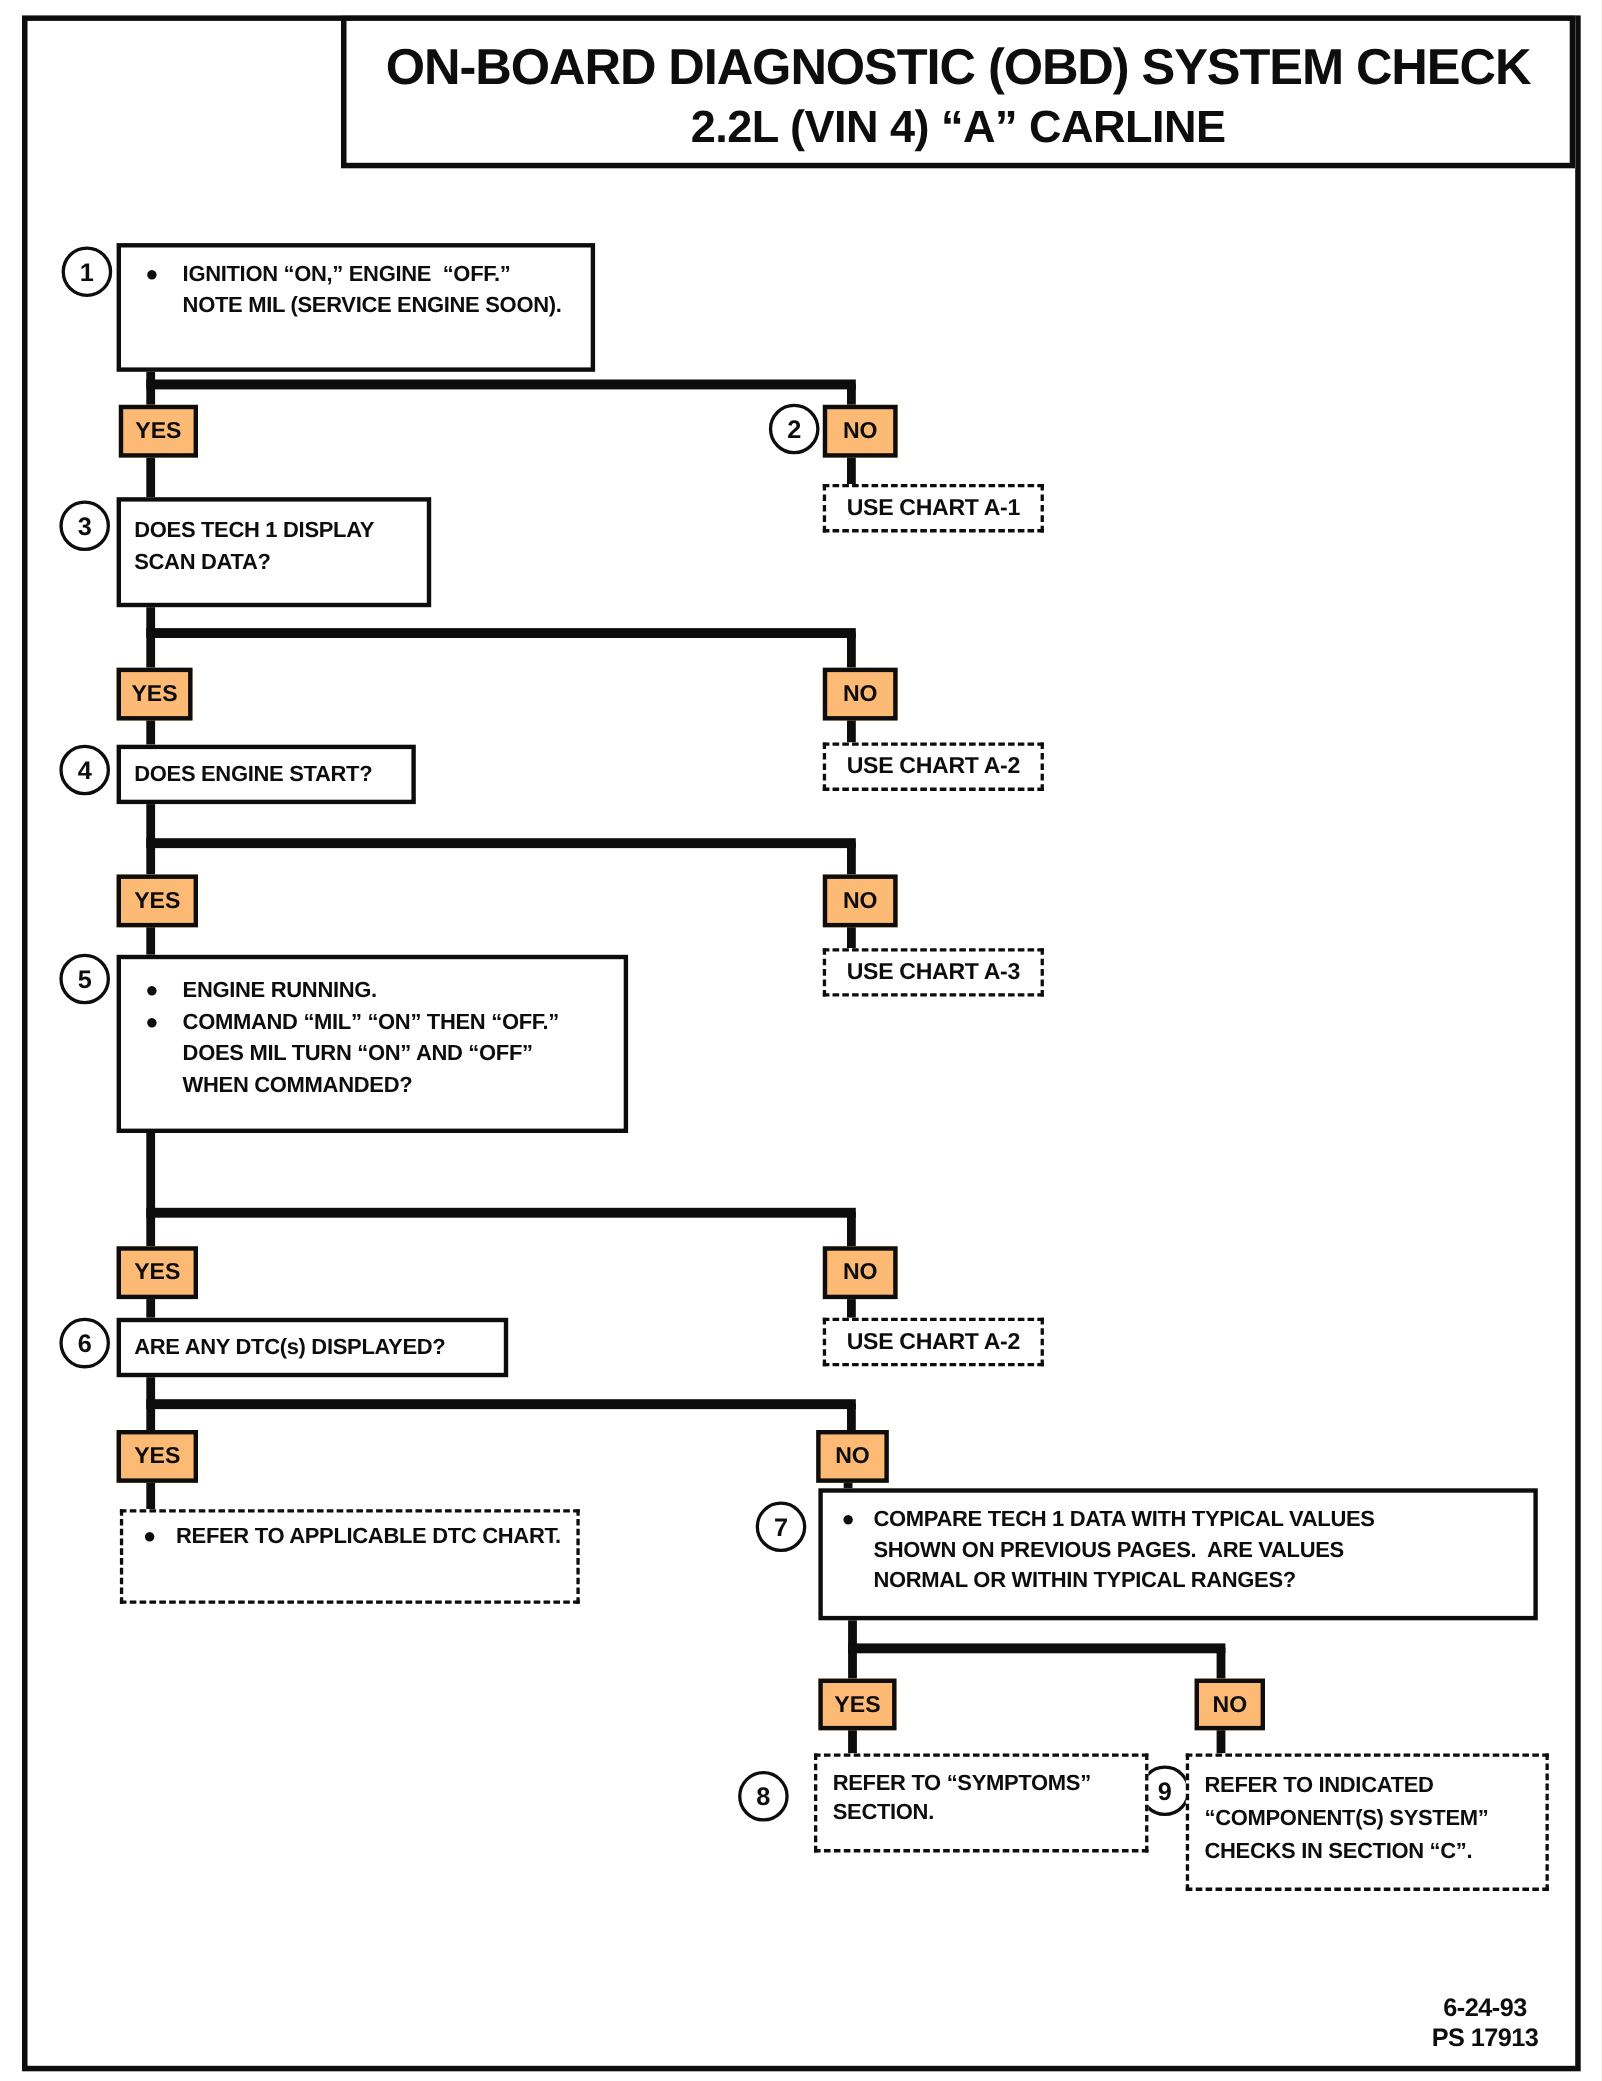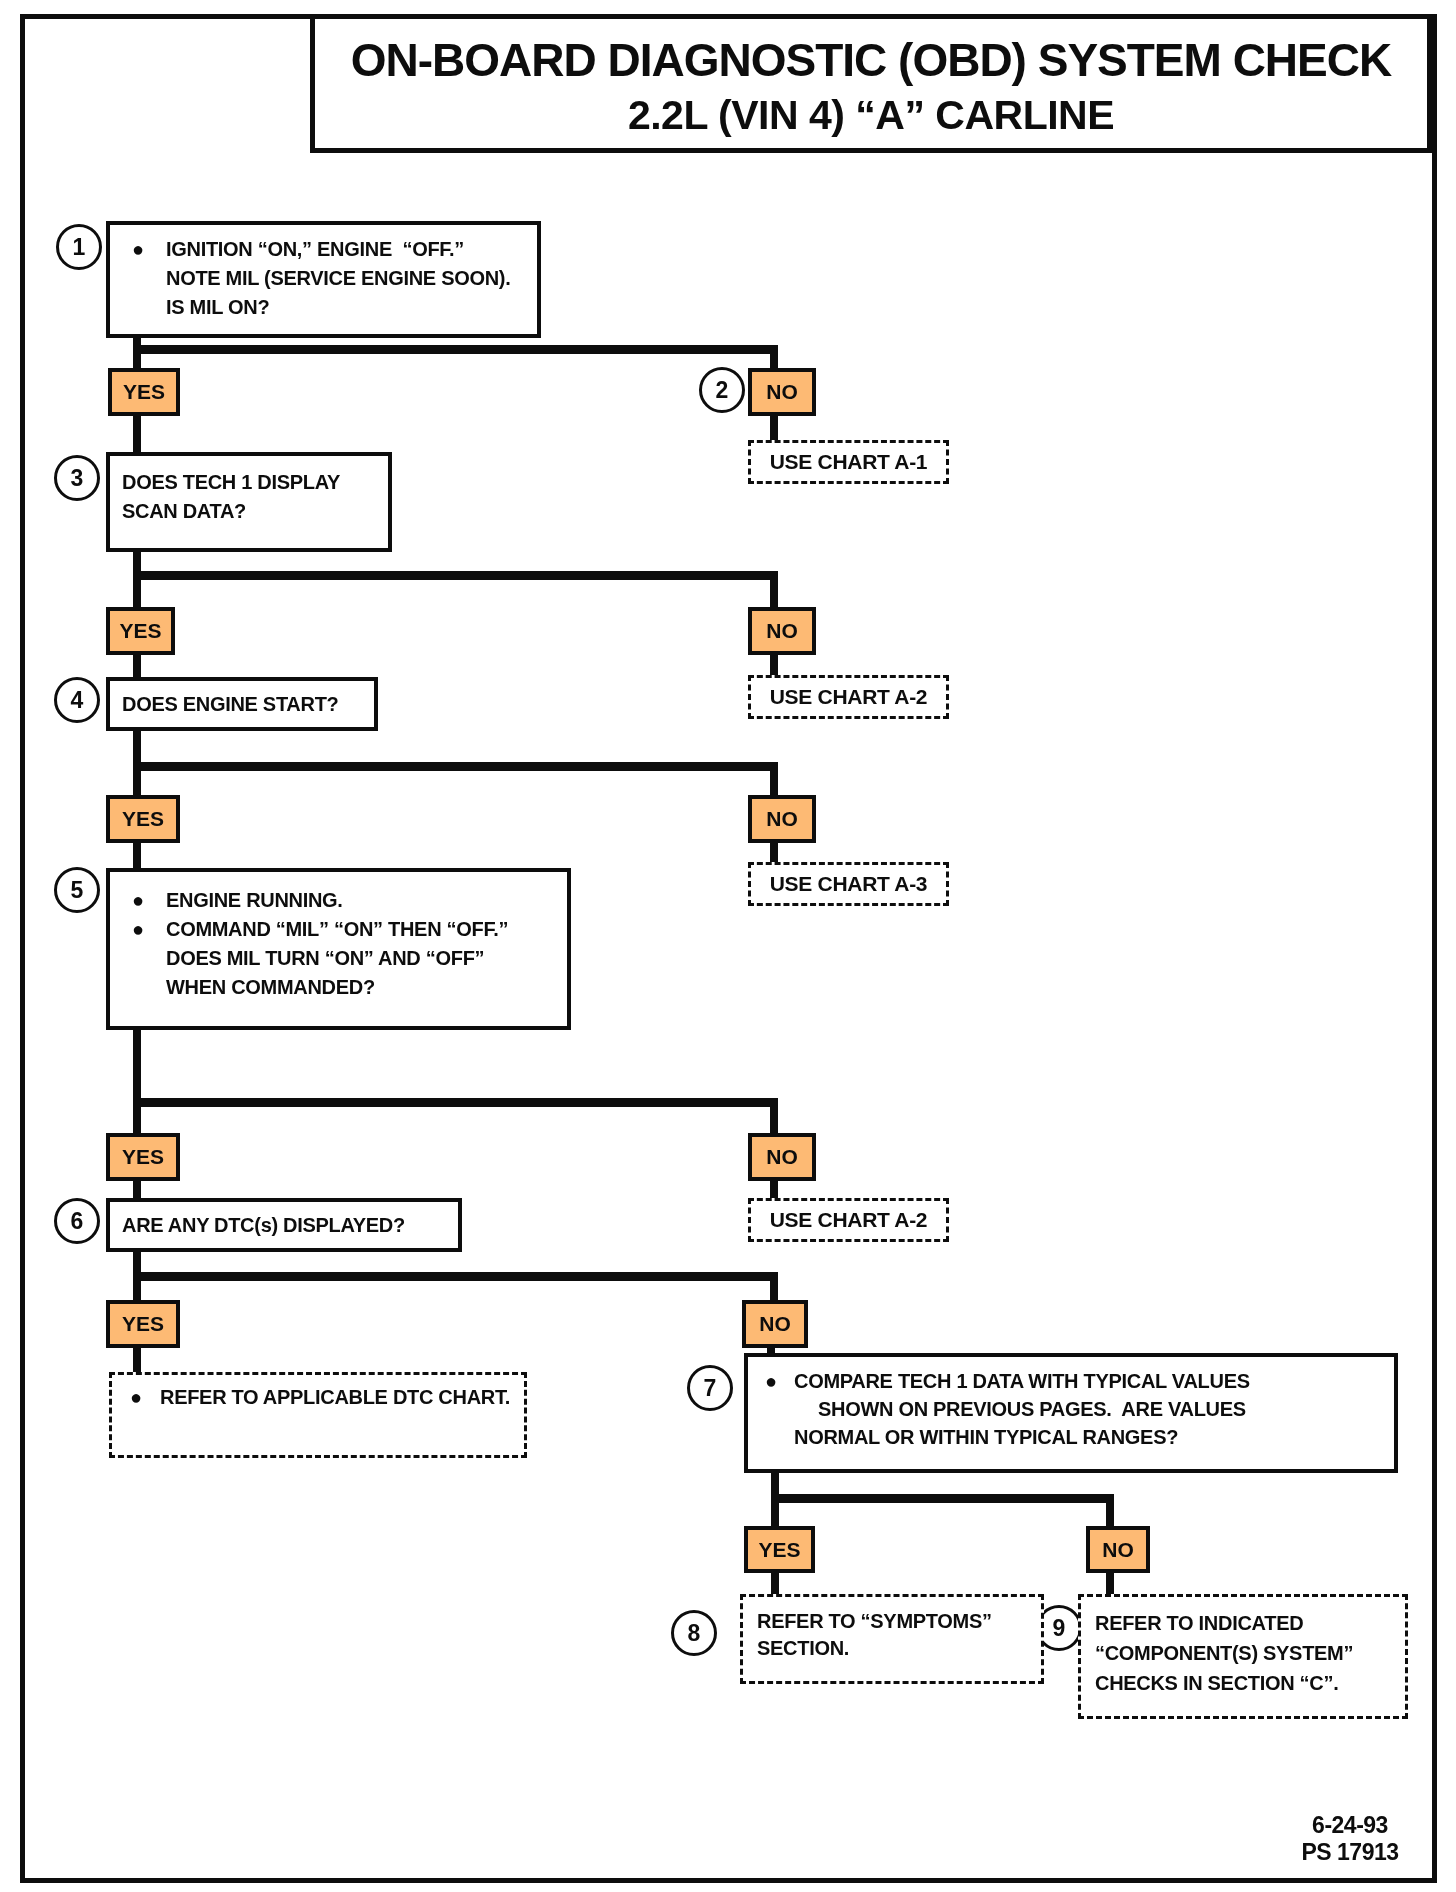--- a/index.html
+++ b/index.html
@@ -108,24 +108,20 @@
 
   <div class="node" style="left:106px;top:221px;width:427px;height:99px;padding-top:10px;">
     <div class="line">
         <span class="bcol">●</span>
         <span>IGNITION “ON,” ENGINE  “OFF.”</span>
       </div>
     <div class="line">
         <span class="bcol"></span>
         <span>NOTE MIL (SERVICE ENGINE SOON).</span>
       </div>
-    <div class="line">
-        <span class="bcol"></span>
-        <span>IS MIL ON?</span>
-      </div>
   </div>
 
   <div class="yn" style="left:108px;top:368px;width:64px;height:40px;">YES</div>
   <div class="yn" style="left:748px;top:368px;width:60px;height:40px;">NO</div>
 
   <div class="chartref" style="left:748px;top:440px;width:195px;height:38px;">USE CHART A-1</div>
 
   <div class="node" style="left:106px;top:452px;width:266px;height:80px;padding-top:12px;padding-left:12px;">
     <div class="line">
         <span>DOES TECH 1 DISPLAY</span>
@@ -185,21 +181,21 @@
         <span class="bcold">●</span>
         <span>REFER TO APPLICABLE DTC CHART.</span>
       </div>
   </div>
 
   <div class="node" style="left:744px;top:1353px;width:646px;height:102px;padding-top:10px;">
     <div class="line" style="line-height:28px;">
         <span class="bcol7">●</span>
         <span>COMPARE TECH 1 DATA WITH TYPICAL VALUES</span>
       </div>
-    <div class="line" style="line-height:28px;padding-left:24px;">
+    <div class="line" style="line-height:28px;">
         <span class="bcol7"></span>
         <span>SHOWN ON PREVIOUS PAGES.  ARE VALUES</span>
       </div>
     <div class="line" style="line-height:28px;text-align:right;">
         <span class="bcol7"></span>
         <span>NORMAL OR WITHIN TYPICAL RANGES?</span>
       </div>
   </div>
 
   <div class="yn" style="left:744px;top:1526px;width:63px;height:39px;">YES</div>

